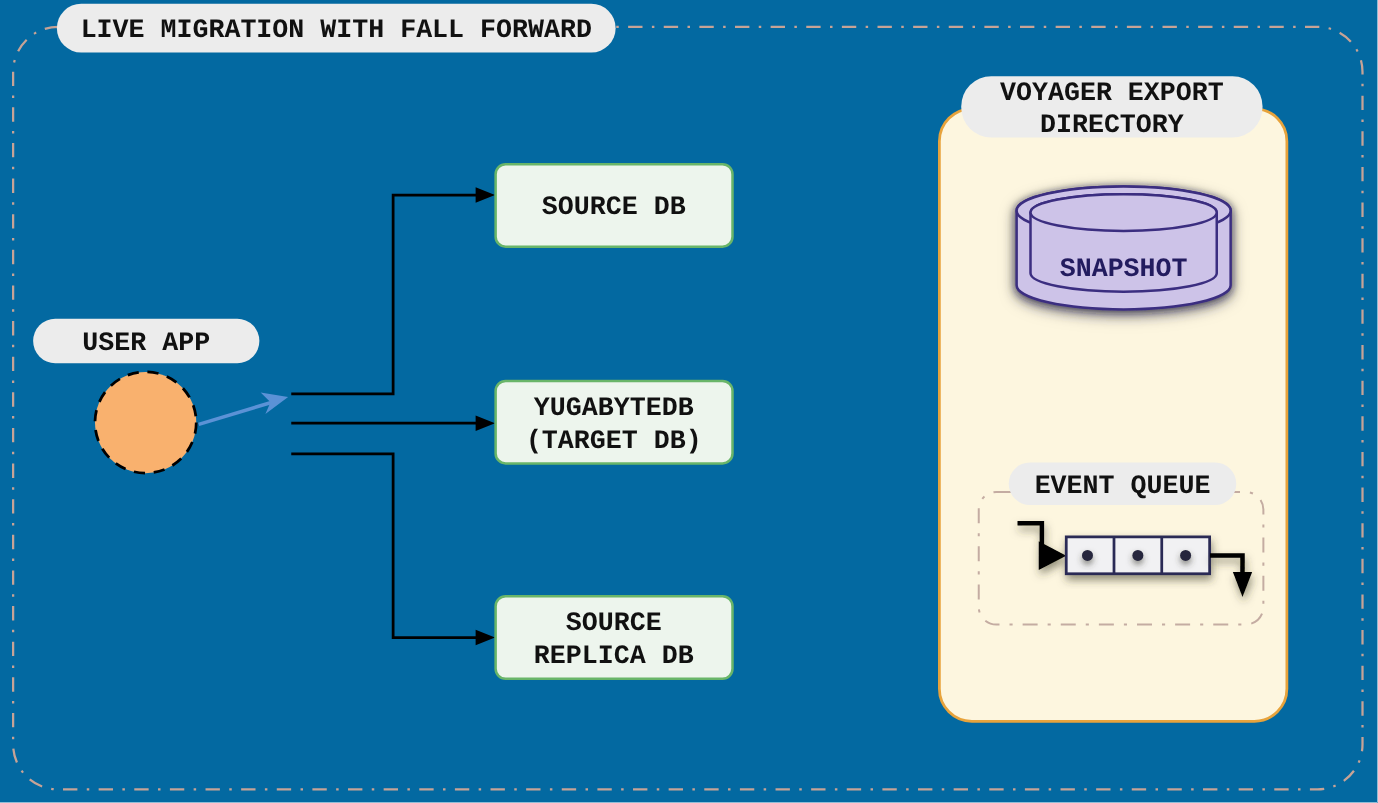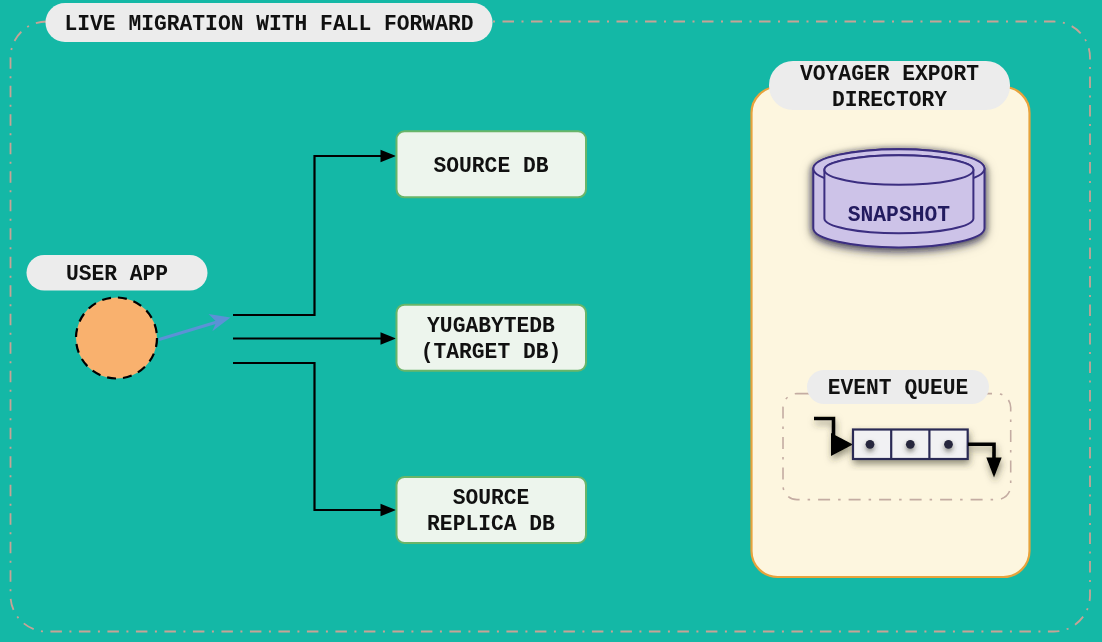--- a/index.html
+++ b/index.html
@@ -1,16 +1,16 @@
 <!DOCTYPE html>
 <html><head>
 <meta charset="utf-8">
 <style>
   html,body{margin:0;padding:0;background:#ffffff;}
-  #stage{position:relative;width:1102px;height:642px;background:#14b8a6;overflow:hidden;}
+  #stage{position:relative;width:1102px;height:642px;background:#0369a1;overflow:hidden;}
   svg text{font-family:"Liberation Mono", monospace;font-weight:bold;}
 </style>
 </head>
 <body>
 <div id="stage">
 <svg width="1102" height="642" viewBox="0 0 1102 642">
   <defs>
     <filter id="cylsh" x="-40%" y="-40%" width="180%" height="180%">
       <feDropShadow dx="0" dy="1" stdDeviation="3" flood-color="#241a38" flood-opacity="0.55"></feDropShadow>
       <feDropShadow dx="0" dy="3" stdDeviation="5" flood-color="#241a38" flood-opacity="0.6"></feDropShadow>

